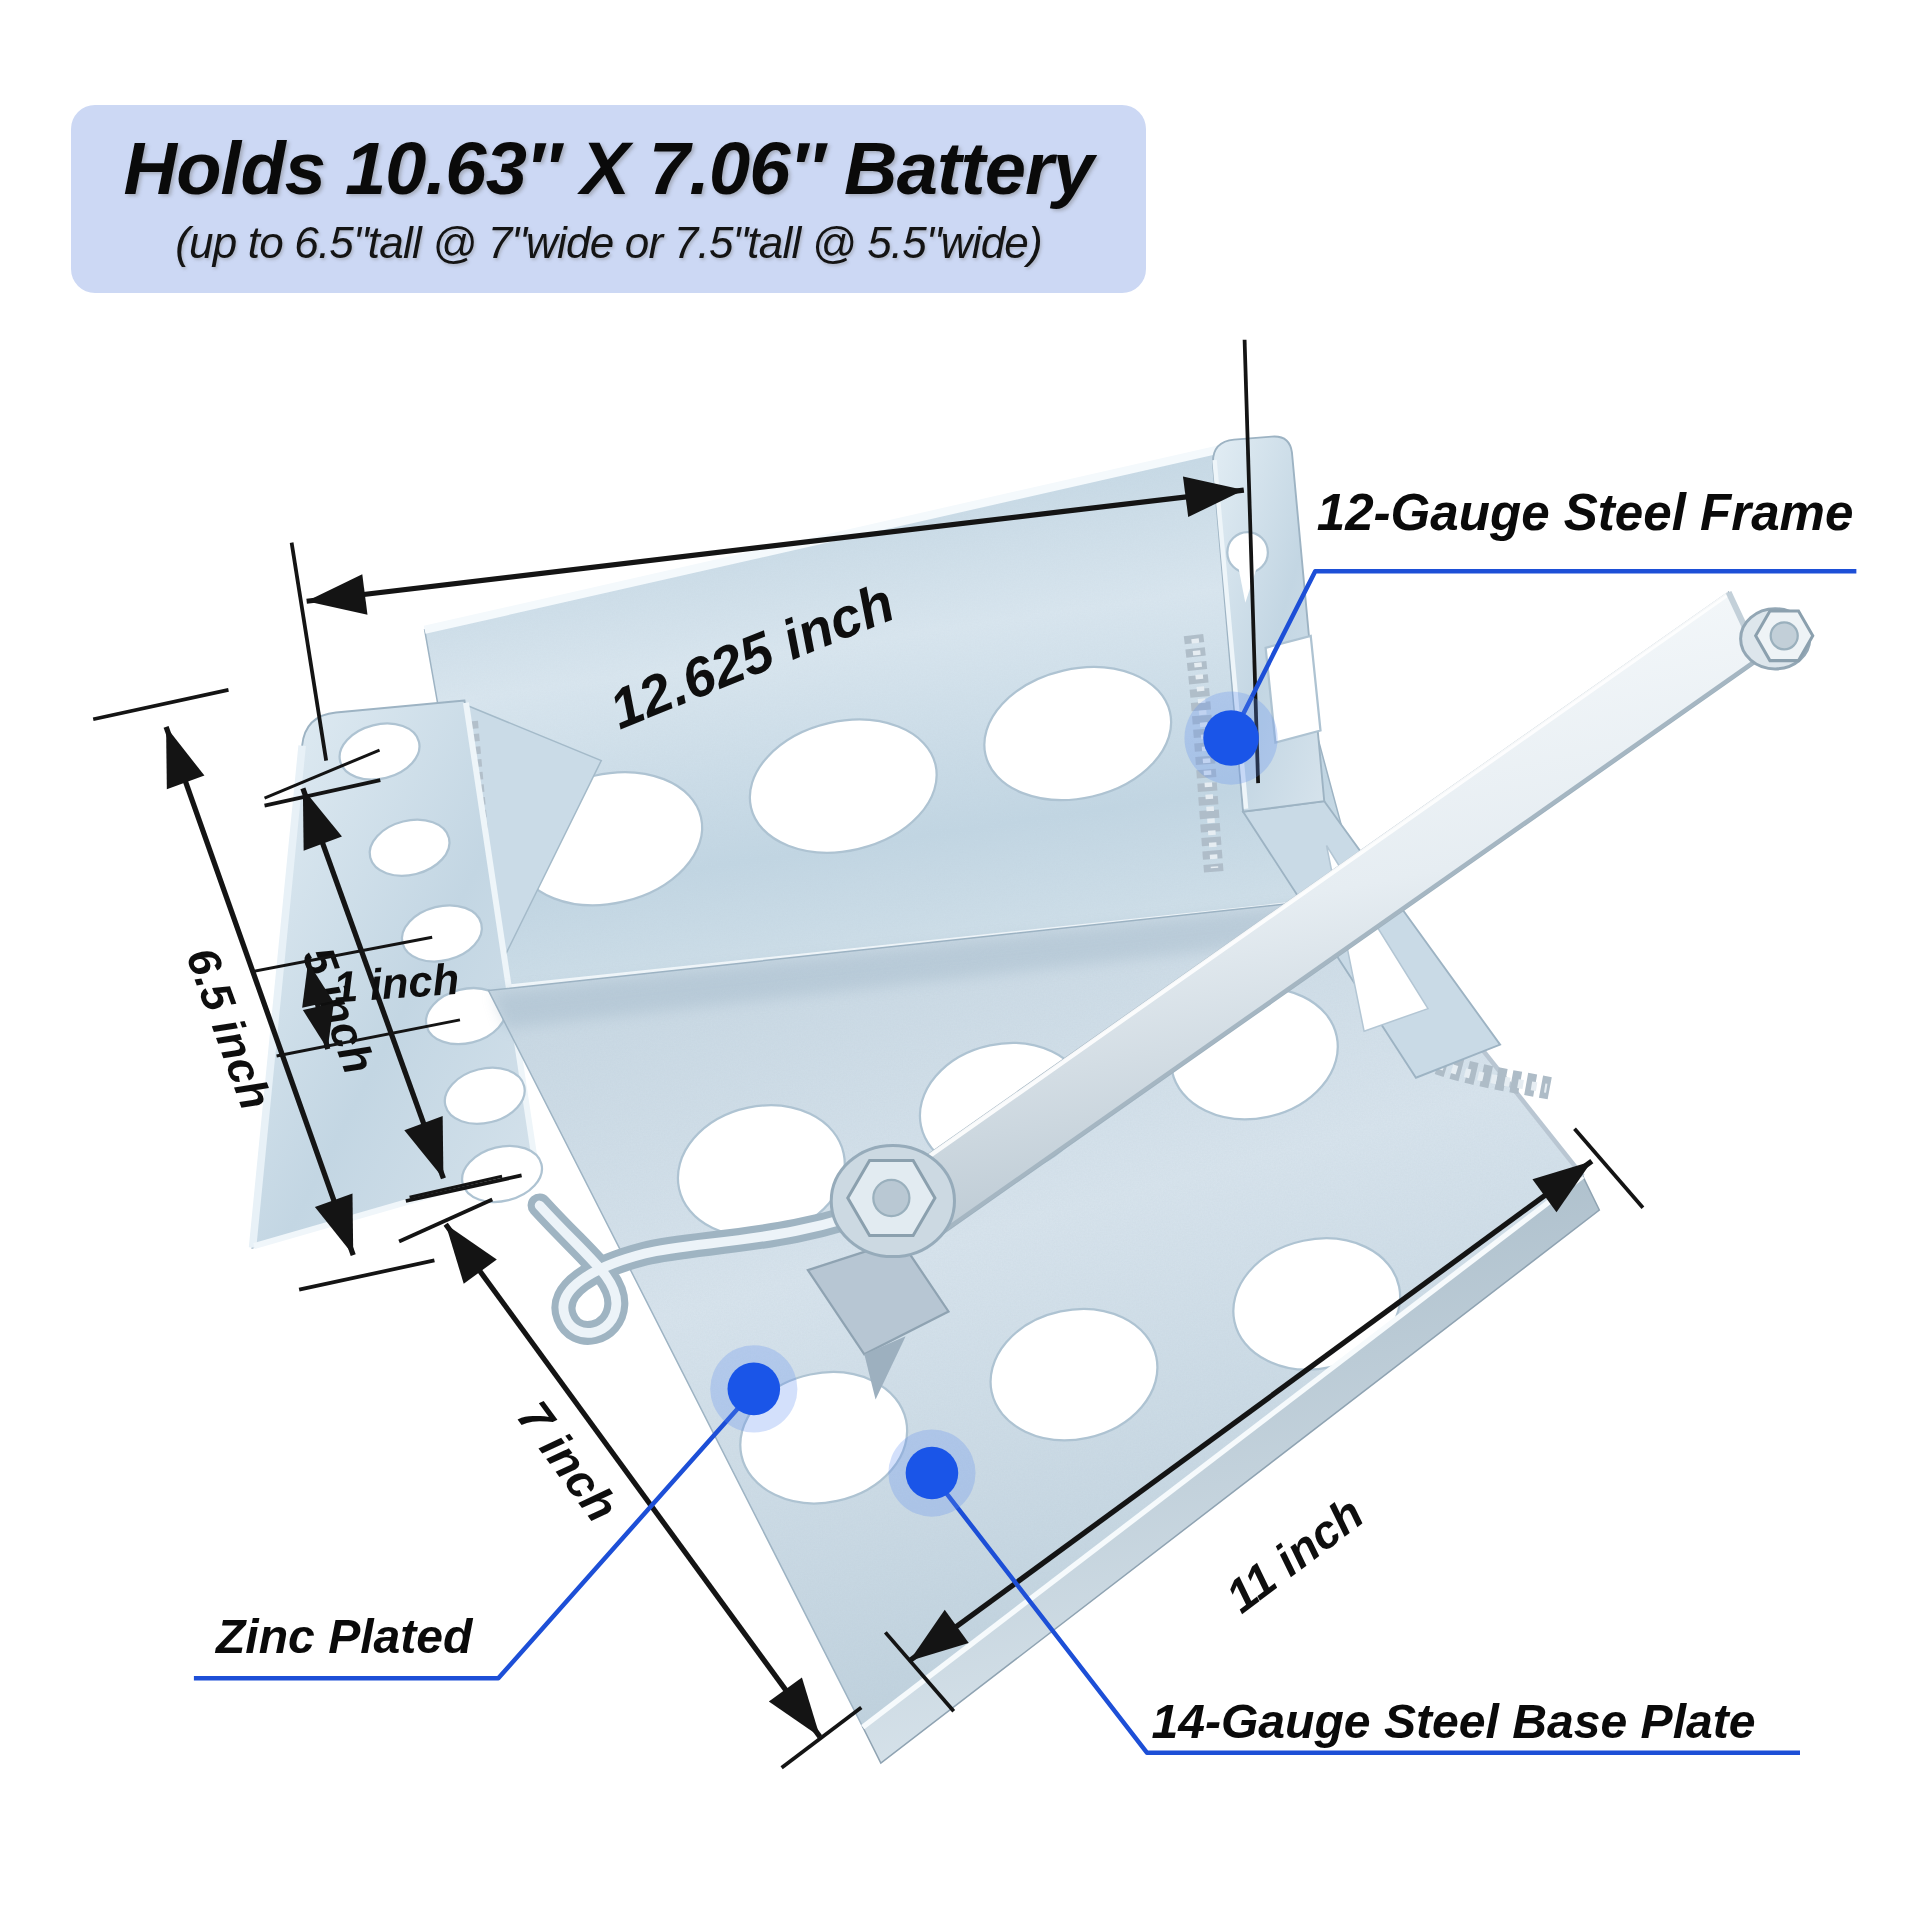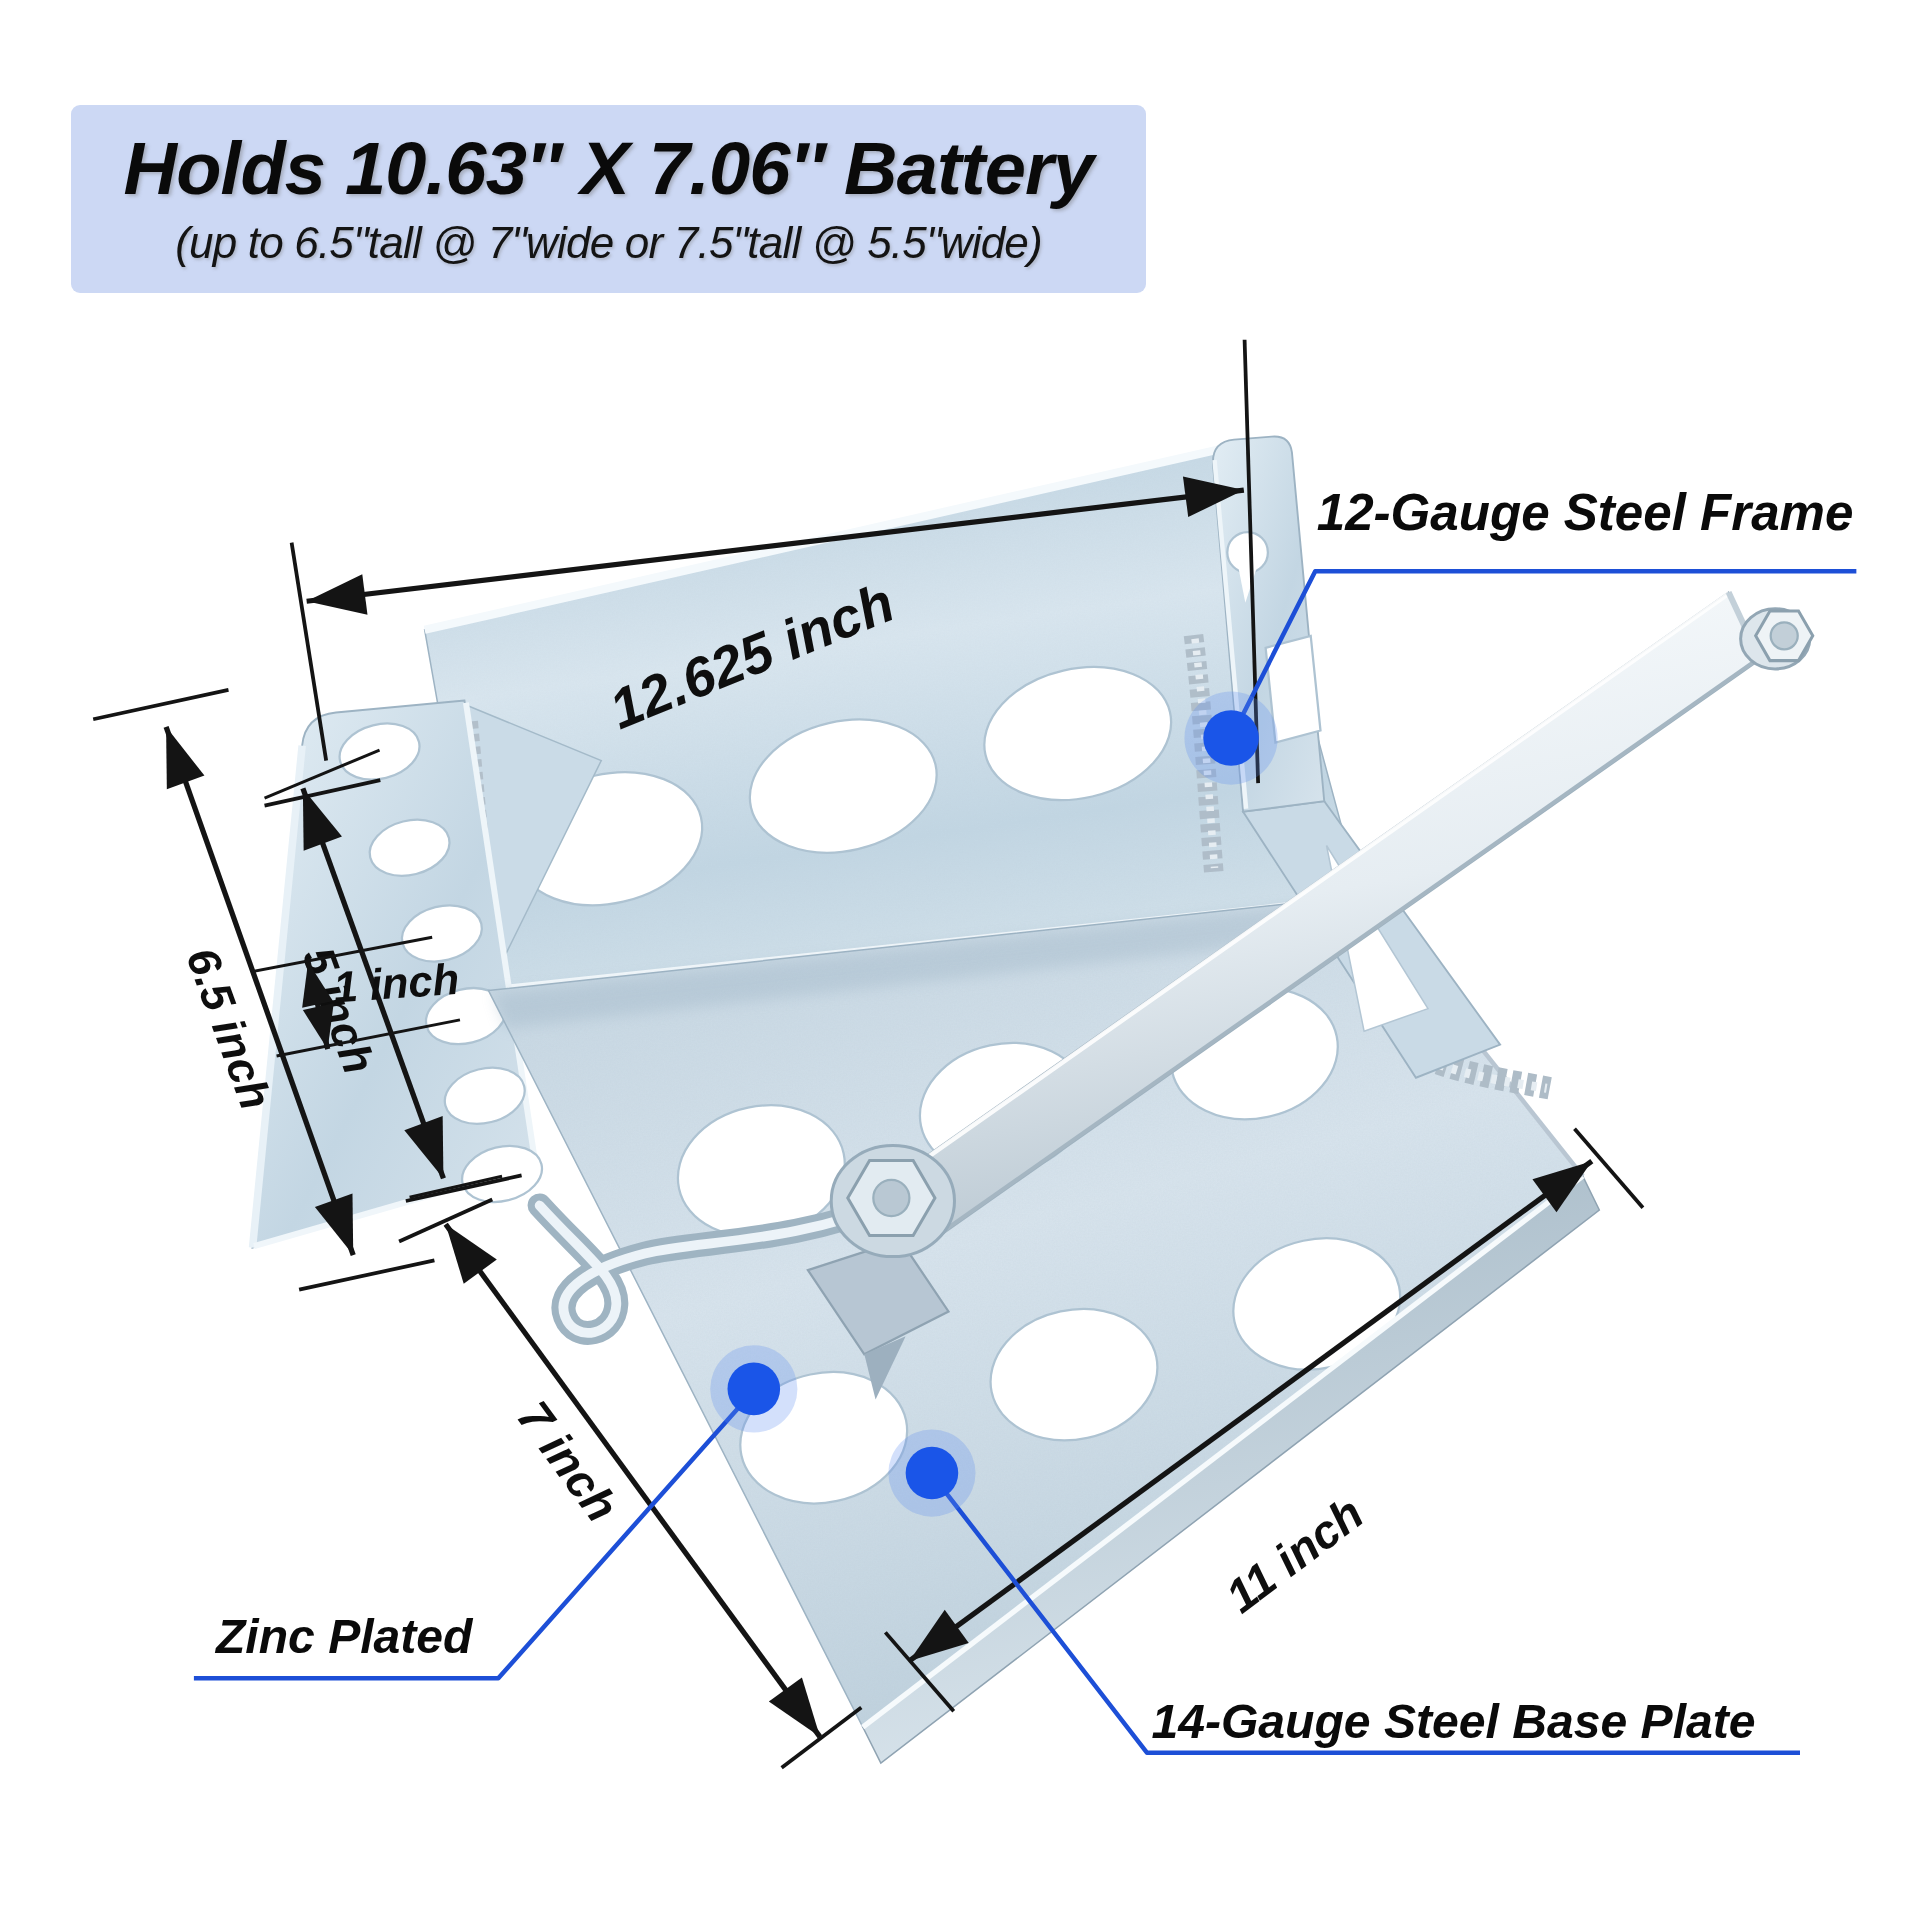--- a/index.html
+++ b/index.html
@@ -1,18 +1,18 @@
 <!DOCTYPE html>
 <html style="font-size:12px"><head>
 <meta charset="utf-8">
 <style>
   html,body{margin:0;padding:0;background:#ffffff;}
   .stage{position:relative;width:1924px;height:1924px;background:#ffffff;overflow:hidden;
          font-family:"Liberation Sans",sans-serif;}
-  .banner{position:absolute;left:71px;top:105px;width:1075px;height:188px;border-radius:9px;
+  .banner{position:absolute;left:71px;top:105px;width:1075px;height:188px;border-radius:24px;
           background:#ccd8f4;display:flex;flex-direction:column;align-items:center;justify-content:center;}
   .banner .title{font-size:74px;font-weight:700;font-style:italic;color:#0a0a0a;letter-spacing:-0.8px;
                  line-height:1.05;text-shadow:2.3px 2.3px 3.8px rgba(110,110,110,.40);white-space:nowrap;}
   .banner .subtitle{font-size:44px;font-weight:400;font-style:italic;color:#141414;letter-spacing:-0.8px;
                  margin-top:10.5px;text-shadow:1.5px 1.5px 3px rgba(120,120,120,.35);white-space:nowrap;}
   svg{position:absolute;left:0;top:0;}
   .dim{font-style:italic;font-weight:700;fill:#0e0e0e;}
   .callout{font-style:italic;font-weight:700;fill:#0a0a0a;}
   .dline{stroke:#141414;stroke-width:7;fill:none;}
   .tick{stroke:#141414;stroke-width:5;fill:none;}

